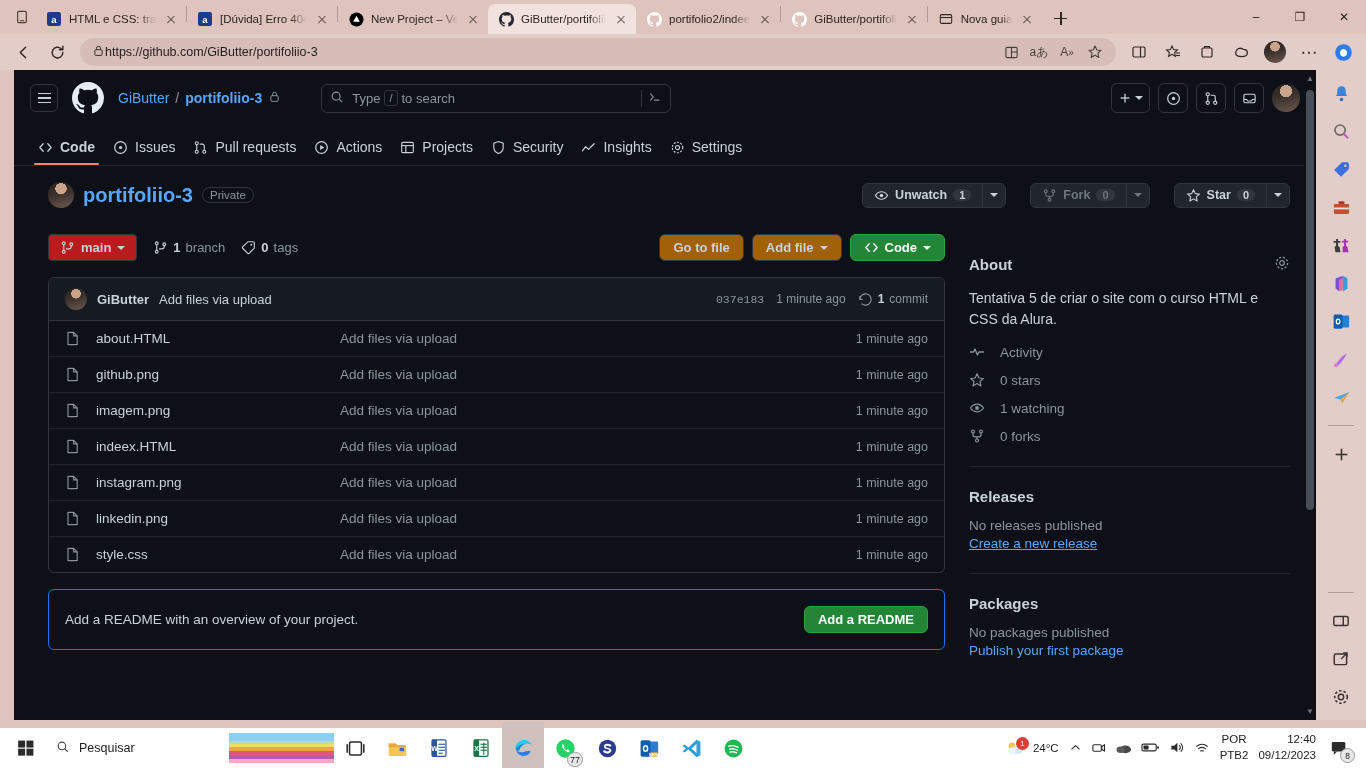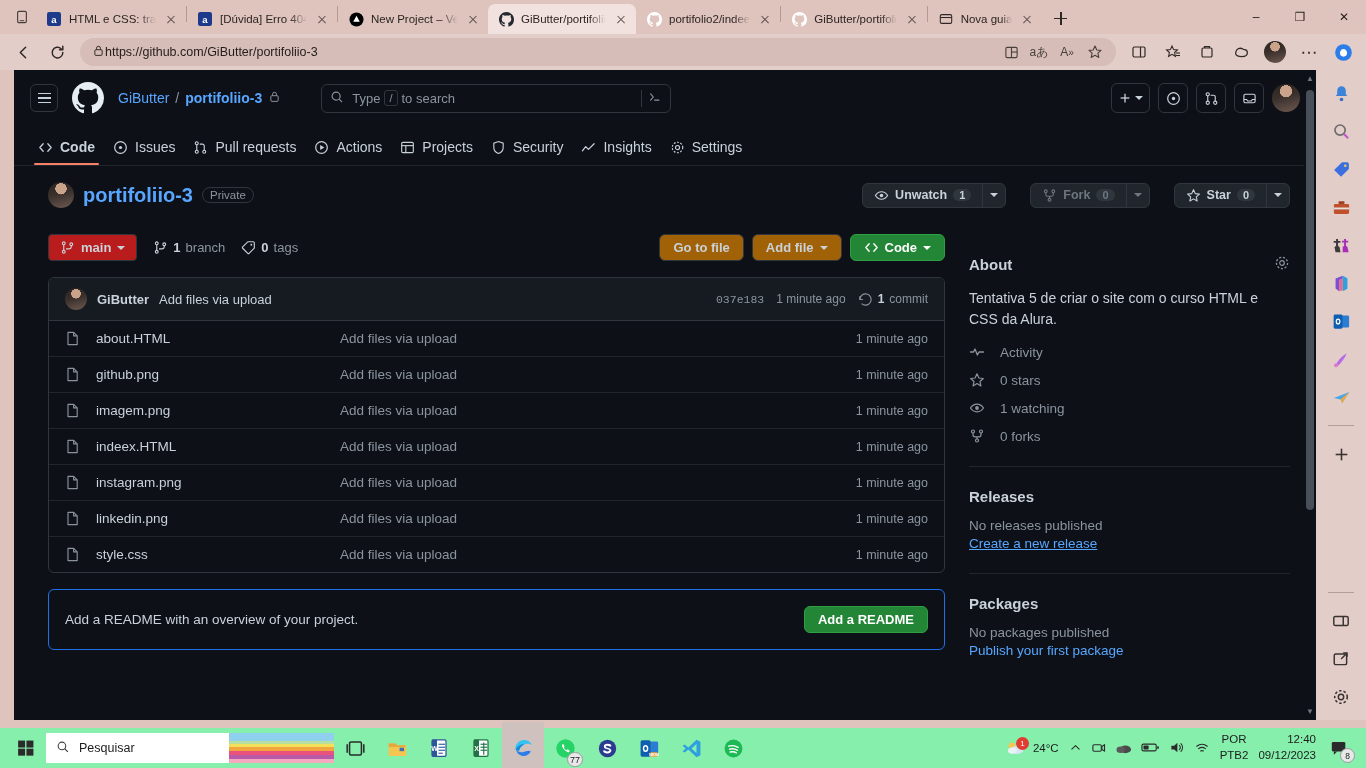--- a/index.html
+++ b/index.html
@@ -170,21 +170,21 @@
     position: absolute; right: 0; top: 70px; width: 50px; height: 650px;
     background: #e3cdc8; display: flex; flex-direction: column; align-items: center;
     padding-top: 10px; gap: 12px;
   }
   .es-ic { width: 26px; height: 26px; display: flex; align-items: center; justify-content: center; font-size: 17px; }
   .es-div { width: 26px; height: 1px; background: #b79d98; margin: 3px 0; }
 
   
   .taskbar {
     position: absolute; left: 0; bottom: 0; width: 1366px; height: 40px;
-    background: #86efac; display: flex; align-items: center; gap: 0; padding: 0 6px;
+    background: #ffffff; display: flex; align-items: center; gap: 0; padding: 0 6px;
   }
   .start { width: 40px; height: 40px; display: flex; align-items: center; justify-content: center; }
   .searchbox {
     width: 288px; height: 30px; background: #fff; display: flex; align-items: center;
     gap: 9px; padding: 0 10px; font-size: 12.5px; color: #1c1c1c; position: relative; overflow: hidden;
   }
   .searchbox .swall {
     position: absolute; right: 0; top: 0; width: 105px; height: 30px;
     background:
       linear-gradient(to bottom,

